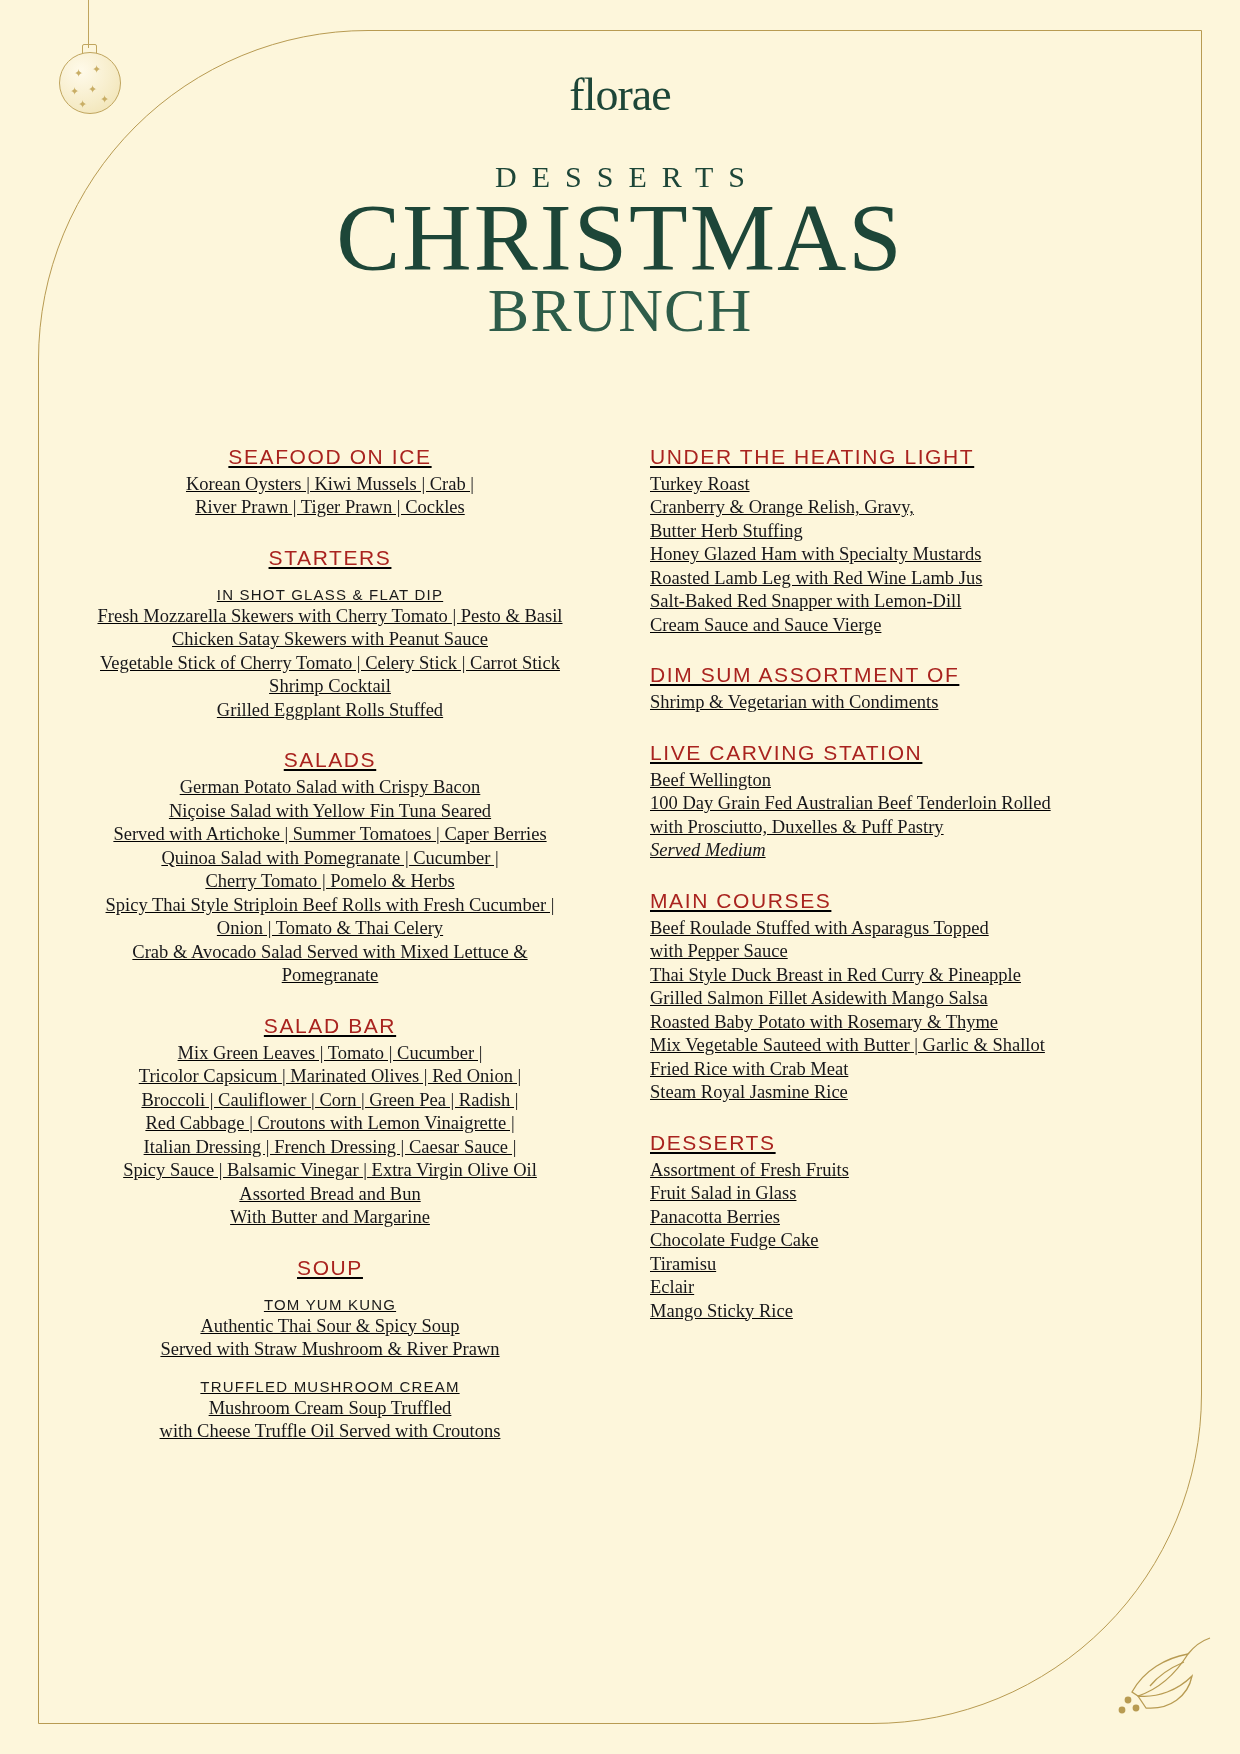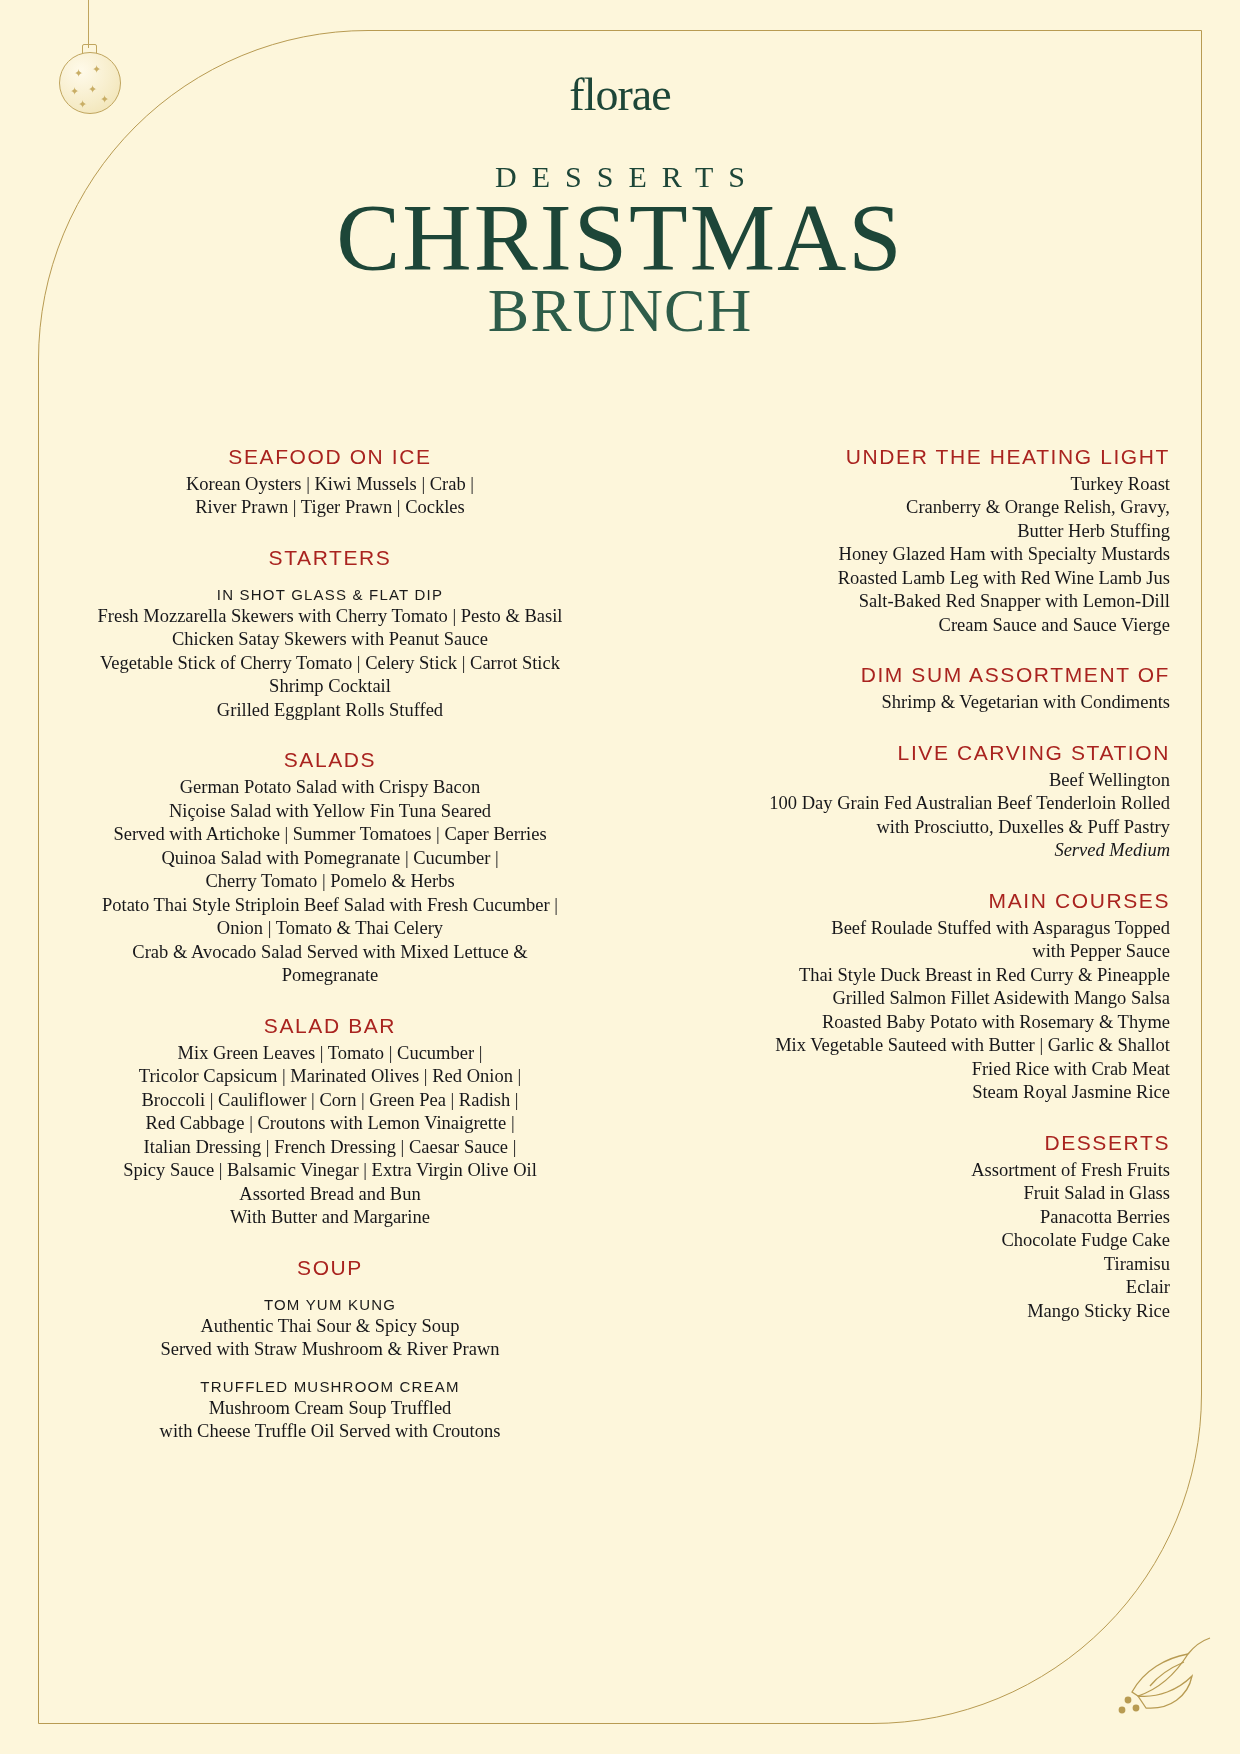--- a/index.html
+++ b/index.html
@@ -129,31 +129,31 @@
     top: 445px;
     left: 70px;
     width: 1100px;
     display: flex;
     gap: 60px;
   }
   .col {
     width: 520px;
   }
   .col-left { text-align: center; }
-  .col-right { text-align: right; }
+  .col-right { text-align: left; }
 
   .sec-title {
     font-family: "Liberation Sans", sans-serif;
     color: #a9231f;
     font-size: 21px;
     letter-spacing: 1.6px;
     margin: 0 0 4px 0;
     font-weight: 400;
   }
-  .sec-block { margin-bottom: 26px; }
+  .sec-block { margin-bottom: 26px; text-decoration: underline; }
   .sub-title {
     font-family: "Liberation Sans", sans-serif;
     color: #1b1b1b;
     font-size: 15px;
     letter-spacing: 1.2px;
     margin: 0 0 2px 0;
     font-weight: 400;
   }
   .line {
     font-family: "Liberation Serif", serif;
@@ -226,21 +226,21 @@
       <p class="line">Grilled Eggplant Rolls Stuffed</p>
     </div>
 
     <div class="sec-block">
       <div class="sec-title">SALADS</div>
       <p class="line">German Potato Salad with Crispy Bacon</p>
       <p class="line">Niçoise Salad with Yellow Fin Tuna Seared</p>
       <p class="line">Served with Artichoke | Summer Tomatoes | Caper Berries</p>
       <p class="line">Quinoa Salad with Pomegranate | Cucumber |</p>
       <p class="line">Cherry Tomato | Pomelo &amp; Herbs</p>
-      <p class="line">Potato Thai Style Striploin Beef Salad with Fresh Cucumber |</p>
+      <p class="line">Spicy Thai Style Striploin Beef Rolls with Fresh Cucumber |</p>
       <p class="line">Onion | Tomato &amp; Thai Celery</p>
       <p class="line">Crab &amp; Avocado Salad Served with Mixed Lettuce &amp;</p>
       <p class="line">Pomegranate</p>
     </div>
 
     <div class="sec-block">
       <div class="sec-title">SALAD BAR</div>
       <p class="line">Mix Green Leaves | Tomato | Cucumber |</p>
       <p class="line">Tricolor Capsicum | Marinated Olives | Red Onion |</p>
       <p class="line">Broccoli | Cauliflower | Corn | Green Pea | Radish |</p>

